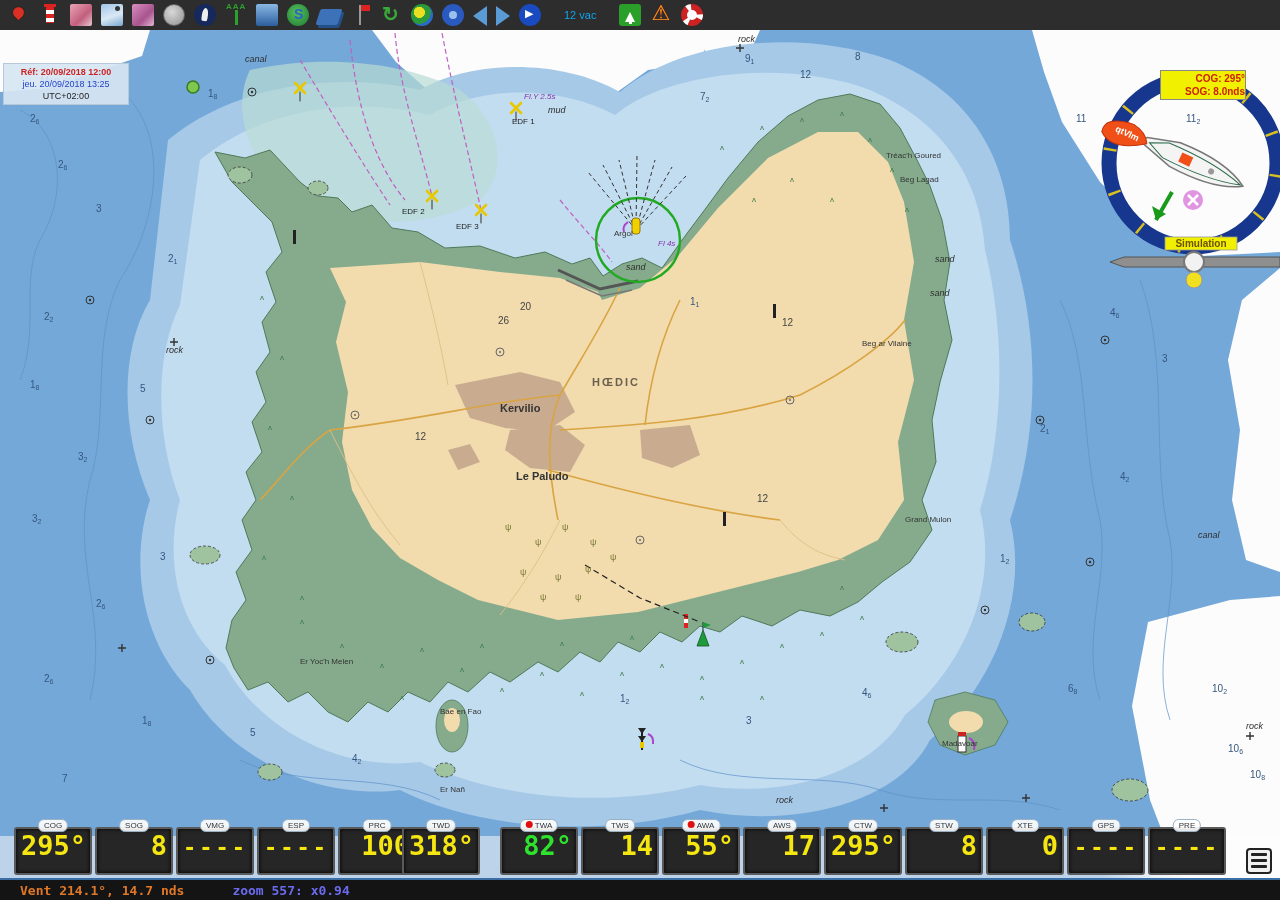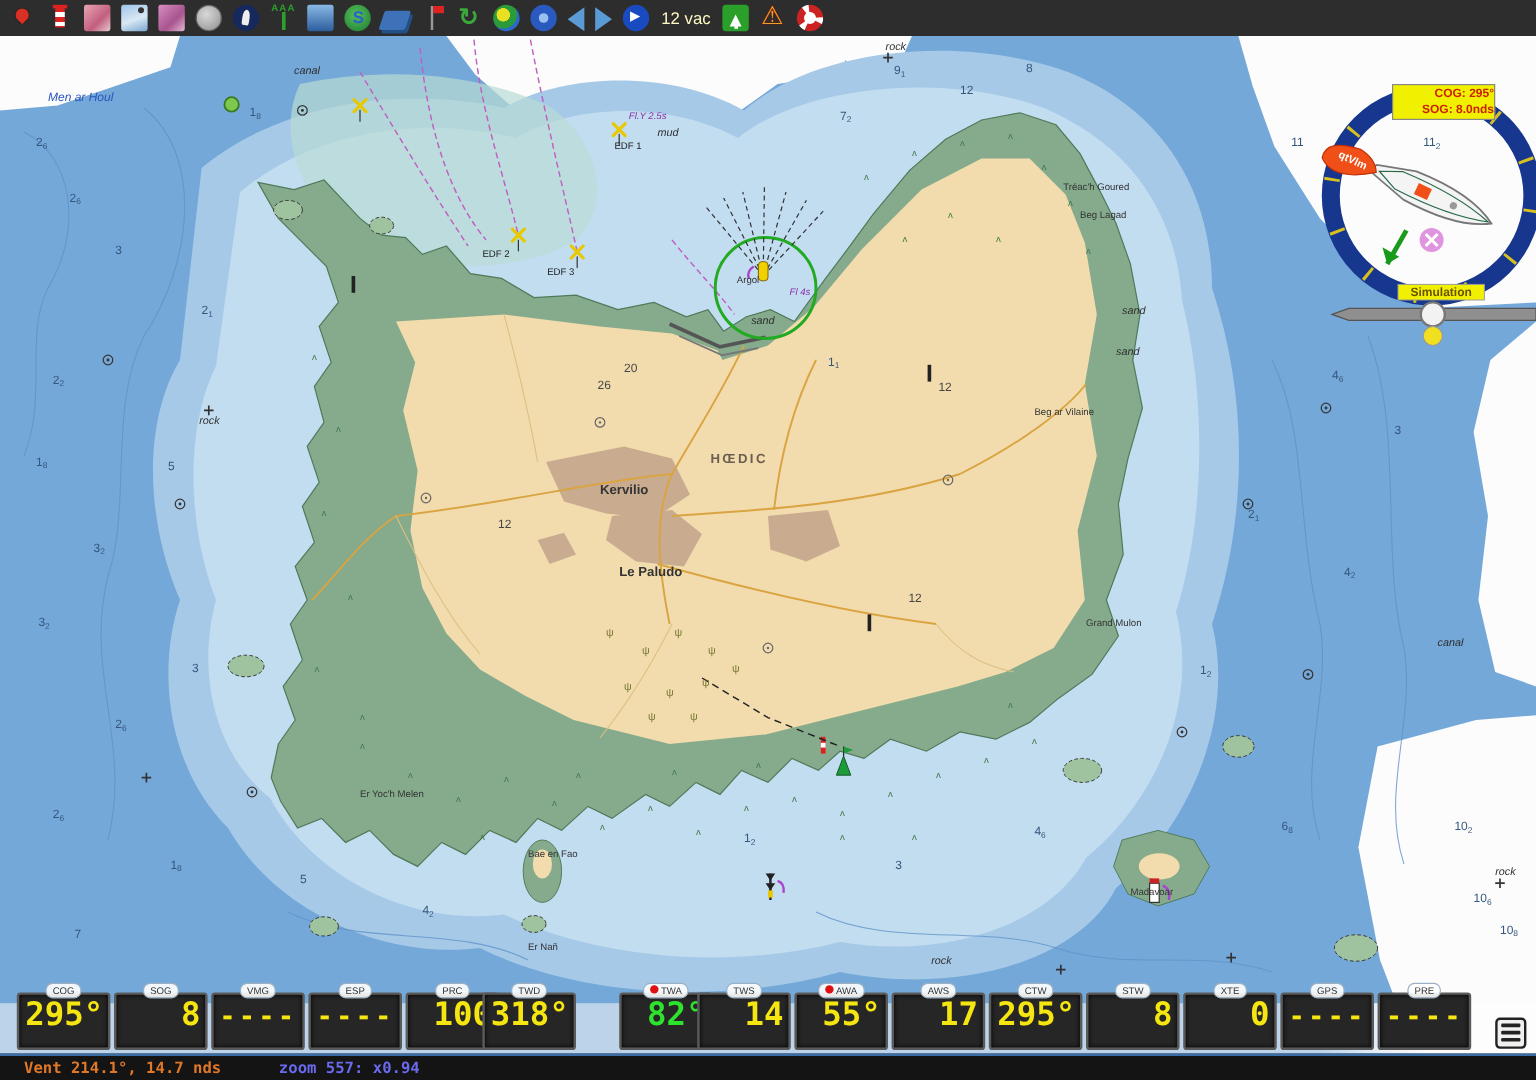--- a/index.html
+++ b/index.html
@@ -32,21 +32,21 @@
   .ic-bluedot::after{content:"";position:absolute;left:7px;top:7px;width:8px;height:8px;background:#9ac0ee;border-radius:50%;}
   .ic-arrowl{width:0;height:0;border:10px solid transparent;border-right:14px solid #5b9bd5;border-left:none;margin-top:1px;}
   .ic-arrowr{width:0;height:0;border:10px solid transparent;border-left:14px solid #5b9bd5;border-right:none;margin-top:1px;}
   .ic-play{background:#1a4ac0;border-radius:50%;}
   .ic-play::after{content:"▶";position:absolute;left:6px;top:3px;color:#fff;font-size:11px;}
   .ic-tree{background:#2aa02b;border-radius:3px;}
   .ic-tree::before{content:"";position:absolute;left:6px;top:3px;width:0;height:0;border:5px solid transparent;border-bottom:10px solid #fff;}
   .ic-tree::after{content:"";position:absolute;left:10px;top:15px;width:3px;height:5px;background:#fff;}
   .ic-warning::before{content:"⚠";position:absolute;left:1px;top:-3px;color:#f0a020;font-size:21px;text-shadow:0 0 1px #c00;}
   .ic-lifebuoy{border-radius:50%;border:6px dashed #cc2222;background:#fff;box-sizing:border-box;}
-  .tb-text{color:#fef9c3;font-size:14px;margin:0 1px;white-space:nowrap;}
+  .tb-text{color:#0ea5e9;font-size:11px;margin:0 14px;white-space:nowrap;}
   
   .map{position:absolute;left:0;top:30px;width:1280px;height:848px;}
   svg text{font-family:"Liberation Sans",sans-serif;}
   .lb-sea{fill:#2e2e2e;font-style:italic;font-size:9px;}
   .lb-seaname{fill:#2a55bb;font-style:italic;font-size:10px;}
   .lb-place{fill:#333;font-size:11px;font-weight:bold;}
   .lb-placesm{fill:#333;font-size:8px;}
   .lb-island{fill:#6b6050;font-size:11px;font-weight:bold;letter-spacing:2px;}
   .lb-bcn{fill:#222;font-size:8px;}
   .lb-lt{fill:#8833aa;font-size:8px;font-style:italic;}
@@ -457,20 +457,25 @@
   <g>
     <rect x="1165" y="237" width="72" height="13" fill="#f0f000" stroke="#999" stroke-width="0.8"></rect>
     <text x="1201" y="247" font-size="10" fill="#6a5200" font-weight="bold" text-anchor="middle">Simulation</text>
     <path d="M1110,262 L1124,257 H1280 V267 H1124 Z" fill="#8f8f8f" stroke="#555" stroke-width="1"></path>
     <circle cx="1194" cy="262" r="10" fill="#f2f2f2" stroke="#777" stroke-width="2"></circle>
     <circle cx="1194" cy="280" r="8" fill="#f0e020" stroke="#999" stroke-width="1"></circle>
   </g>
 </svg>
 
   
+  <div class="info-box">
+    <div class="info-ref">Réf: 20/09/2018 12:00</div>
+    <div class="info-now">jeu. 20/09/2018 13:25</div>
+    <div class="info-utc">UTC+02:00</div>
+  </div>
   
   <div class="nav-box">
     <div>COG: 295°</div>
     <div>SOG: 8.0nds</div>
   </div>
 </div>
 
 <div class="panel">
   <div class="panel-bg"></div>
   <div id="cells">
@@ -491,21 +496,21 @@
         <div class="val dash">----</div>
       </div>
       <div class="cell" style="left: 338px; margin-top: 24px;">
         <div class="tab"><span>PRC</span></div>
         <div class="val">100</div>
       </div>
       <div class="cell" style="left: 402px;">
         <div class="tab"><span>TWD</span></div>
         <div class="val">318°</div>
       </div>
-      <div class="cell" style="left: 516px; margin-top: 44px;">
+      <div class="cell" style="left: 500px; margin-top: 44px;">
         <div class="tab"><span class="dot"></span><span>TWA</span></div>
         <div class="val green">82°</div>
       </div>
       <div class="cell" style="left: 581px;">
         <div class="tab"><span>TWS</span></div>
         <div class="val">14</div>
       </div>
       <div class="cell" style="left: 662px;">
         <div class="tab"><span class="dot"></span><span>AWA</span></div>
         <div class="val">55°</div>

